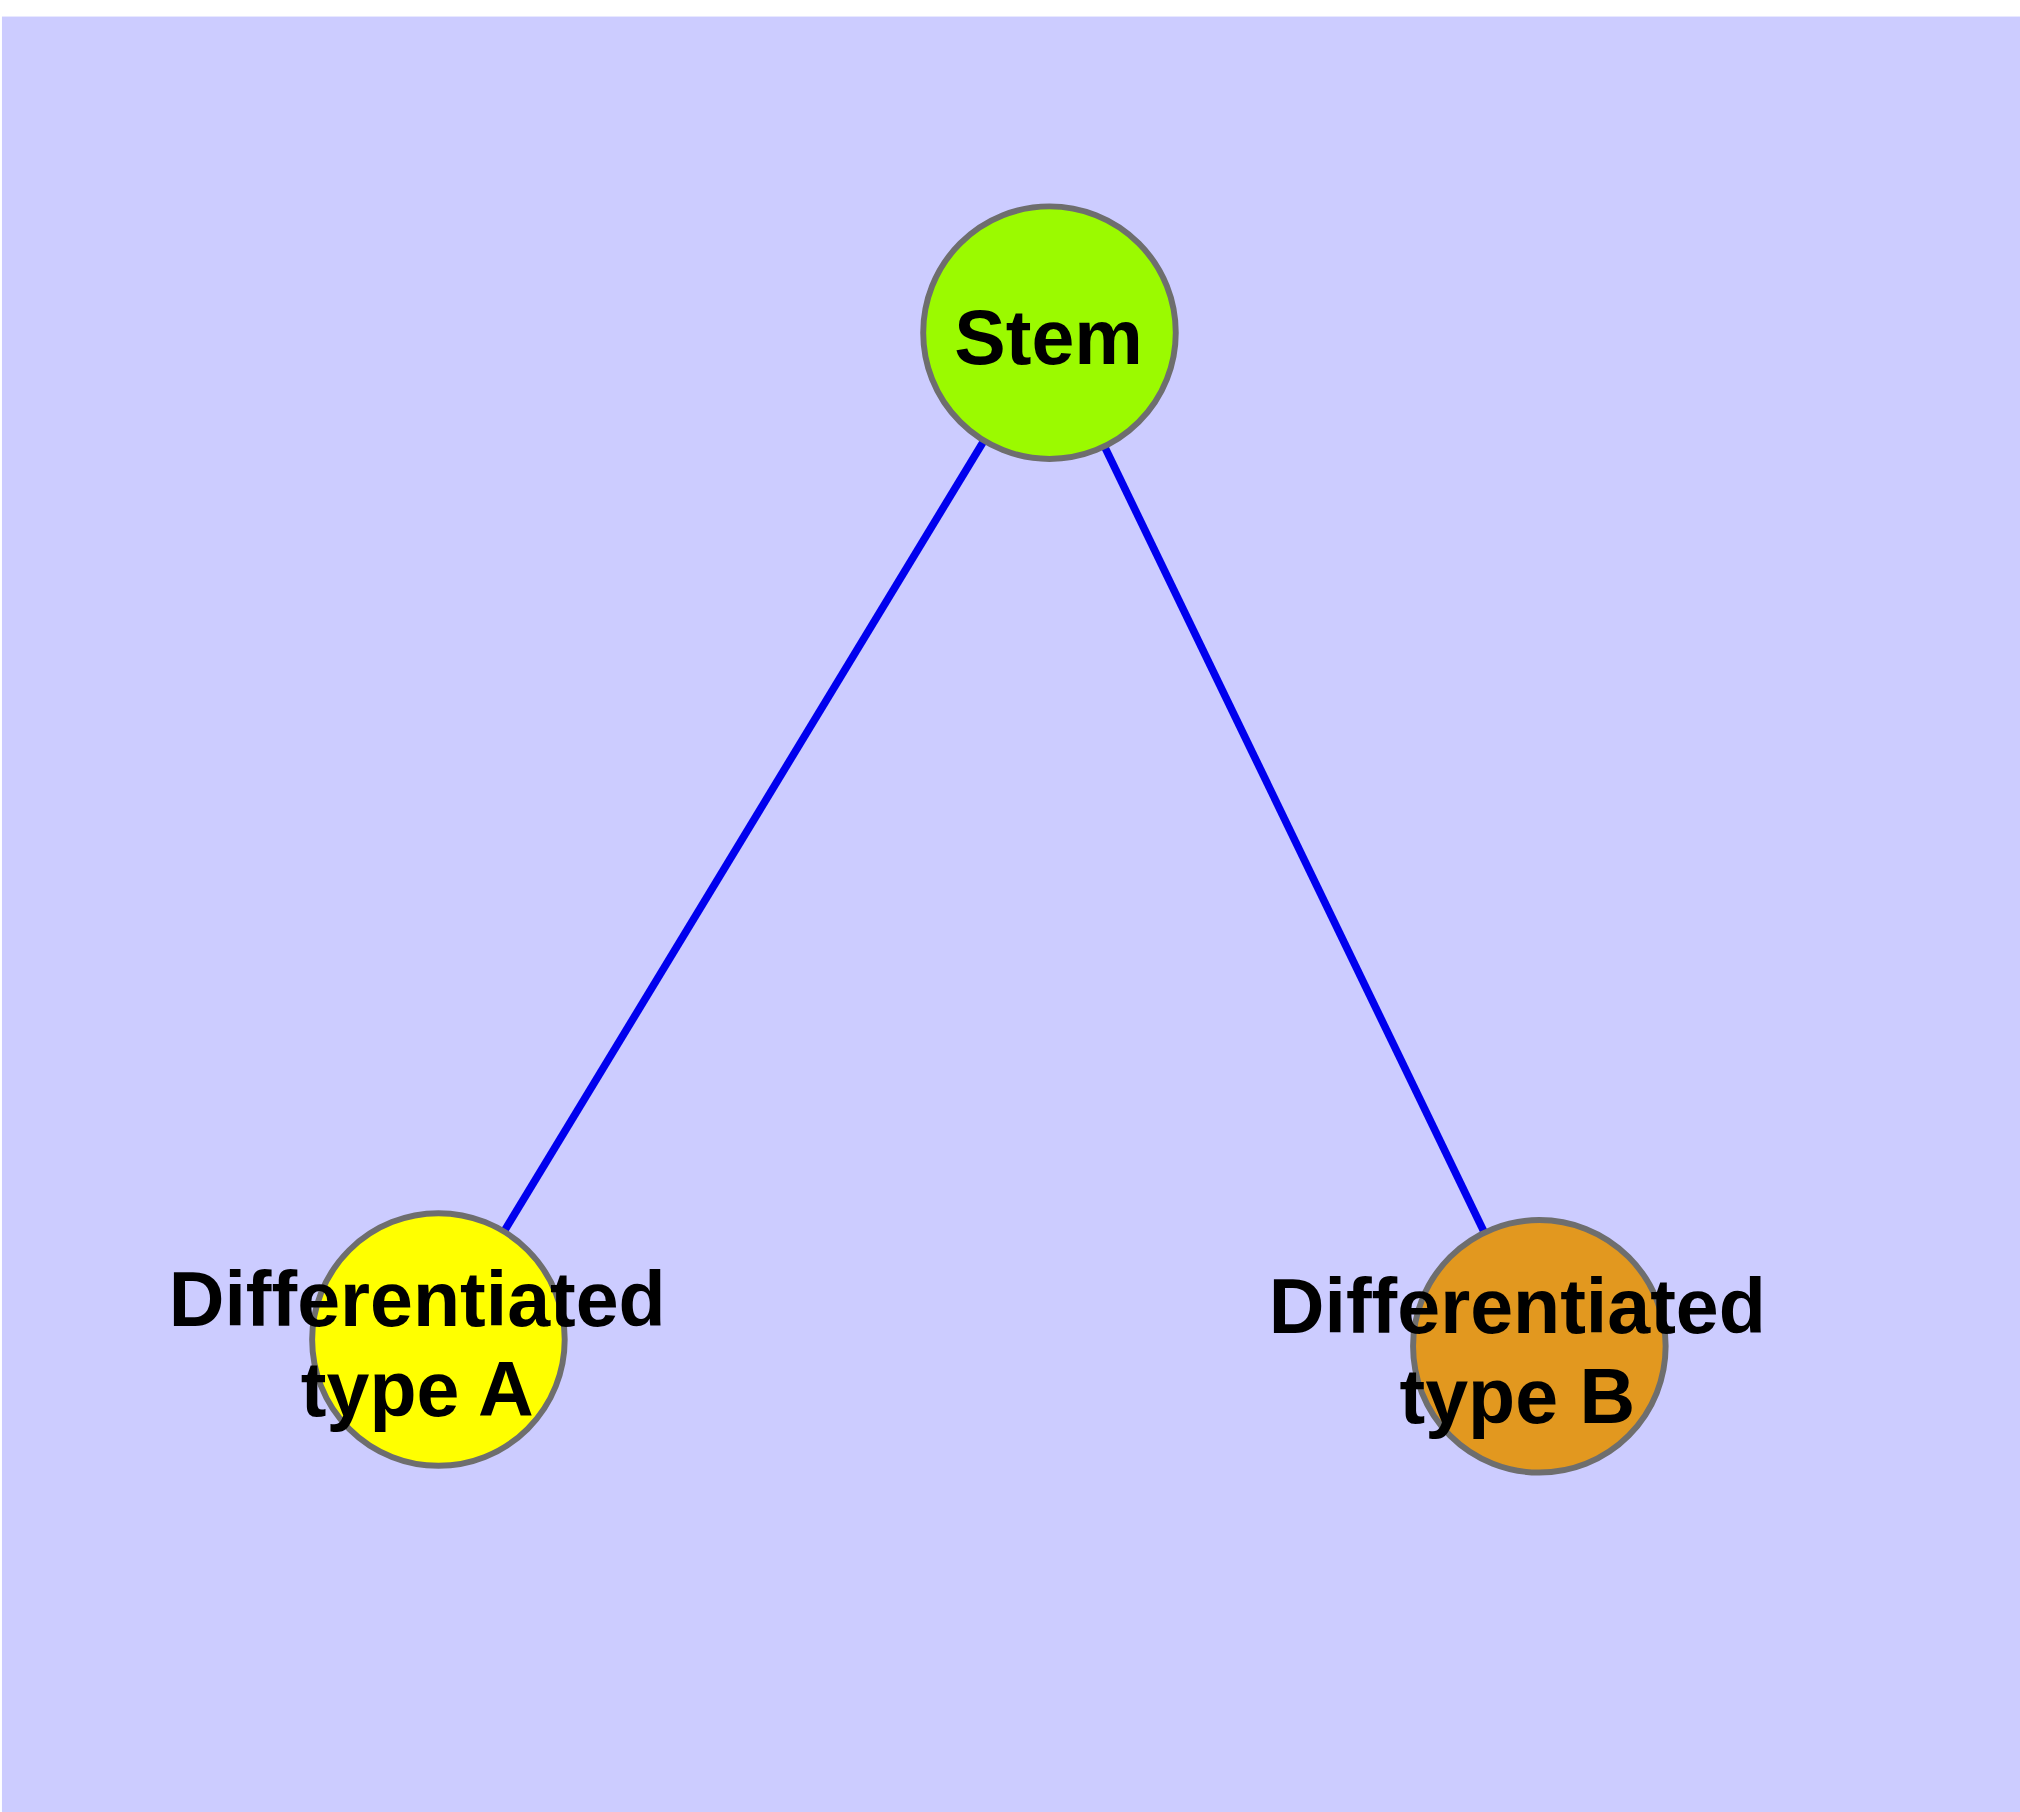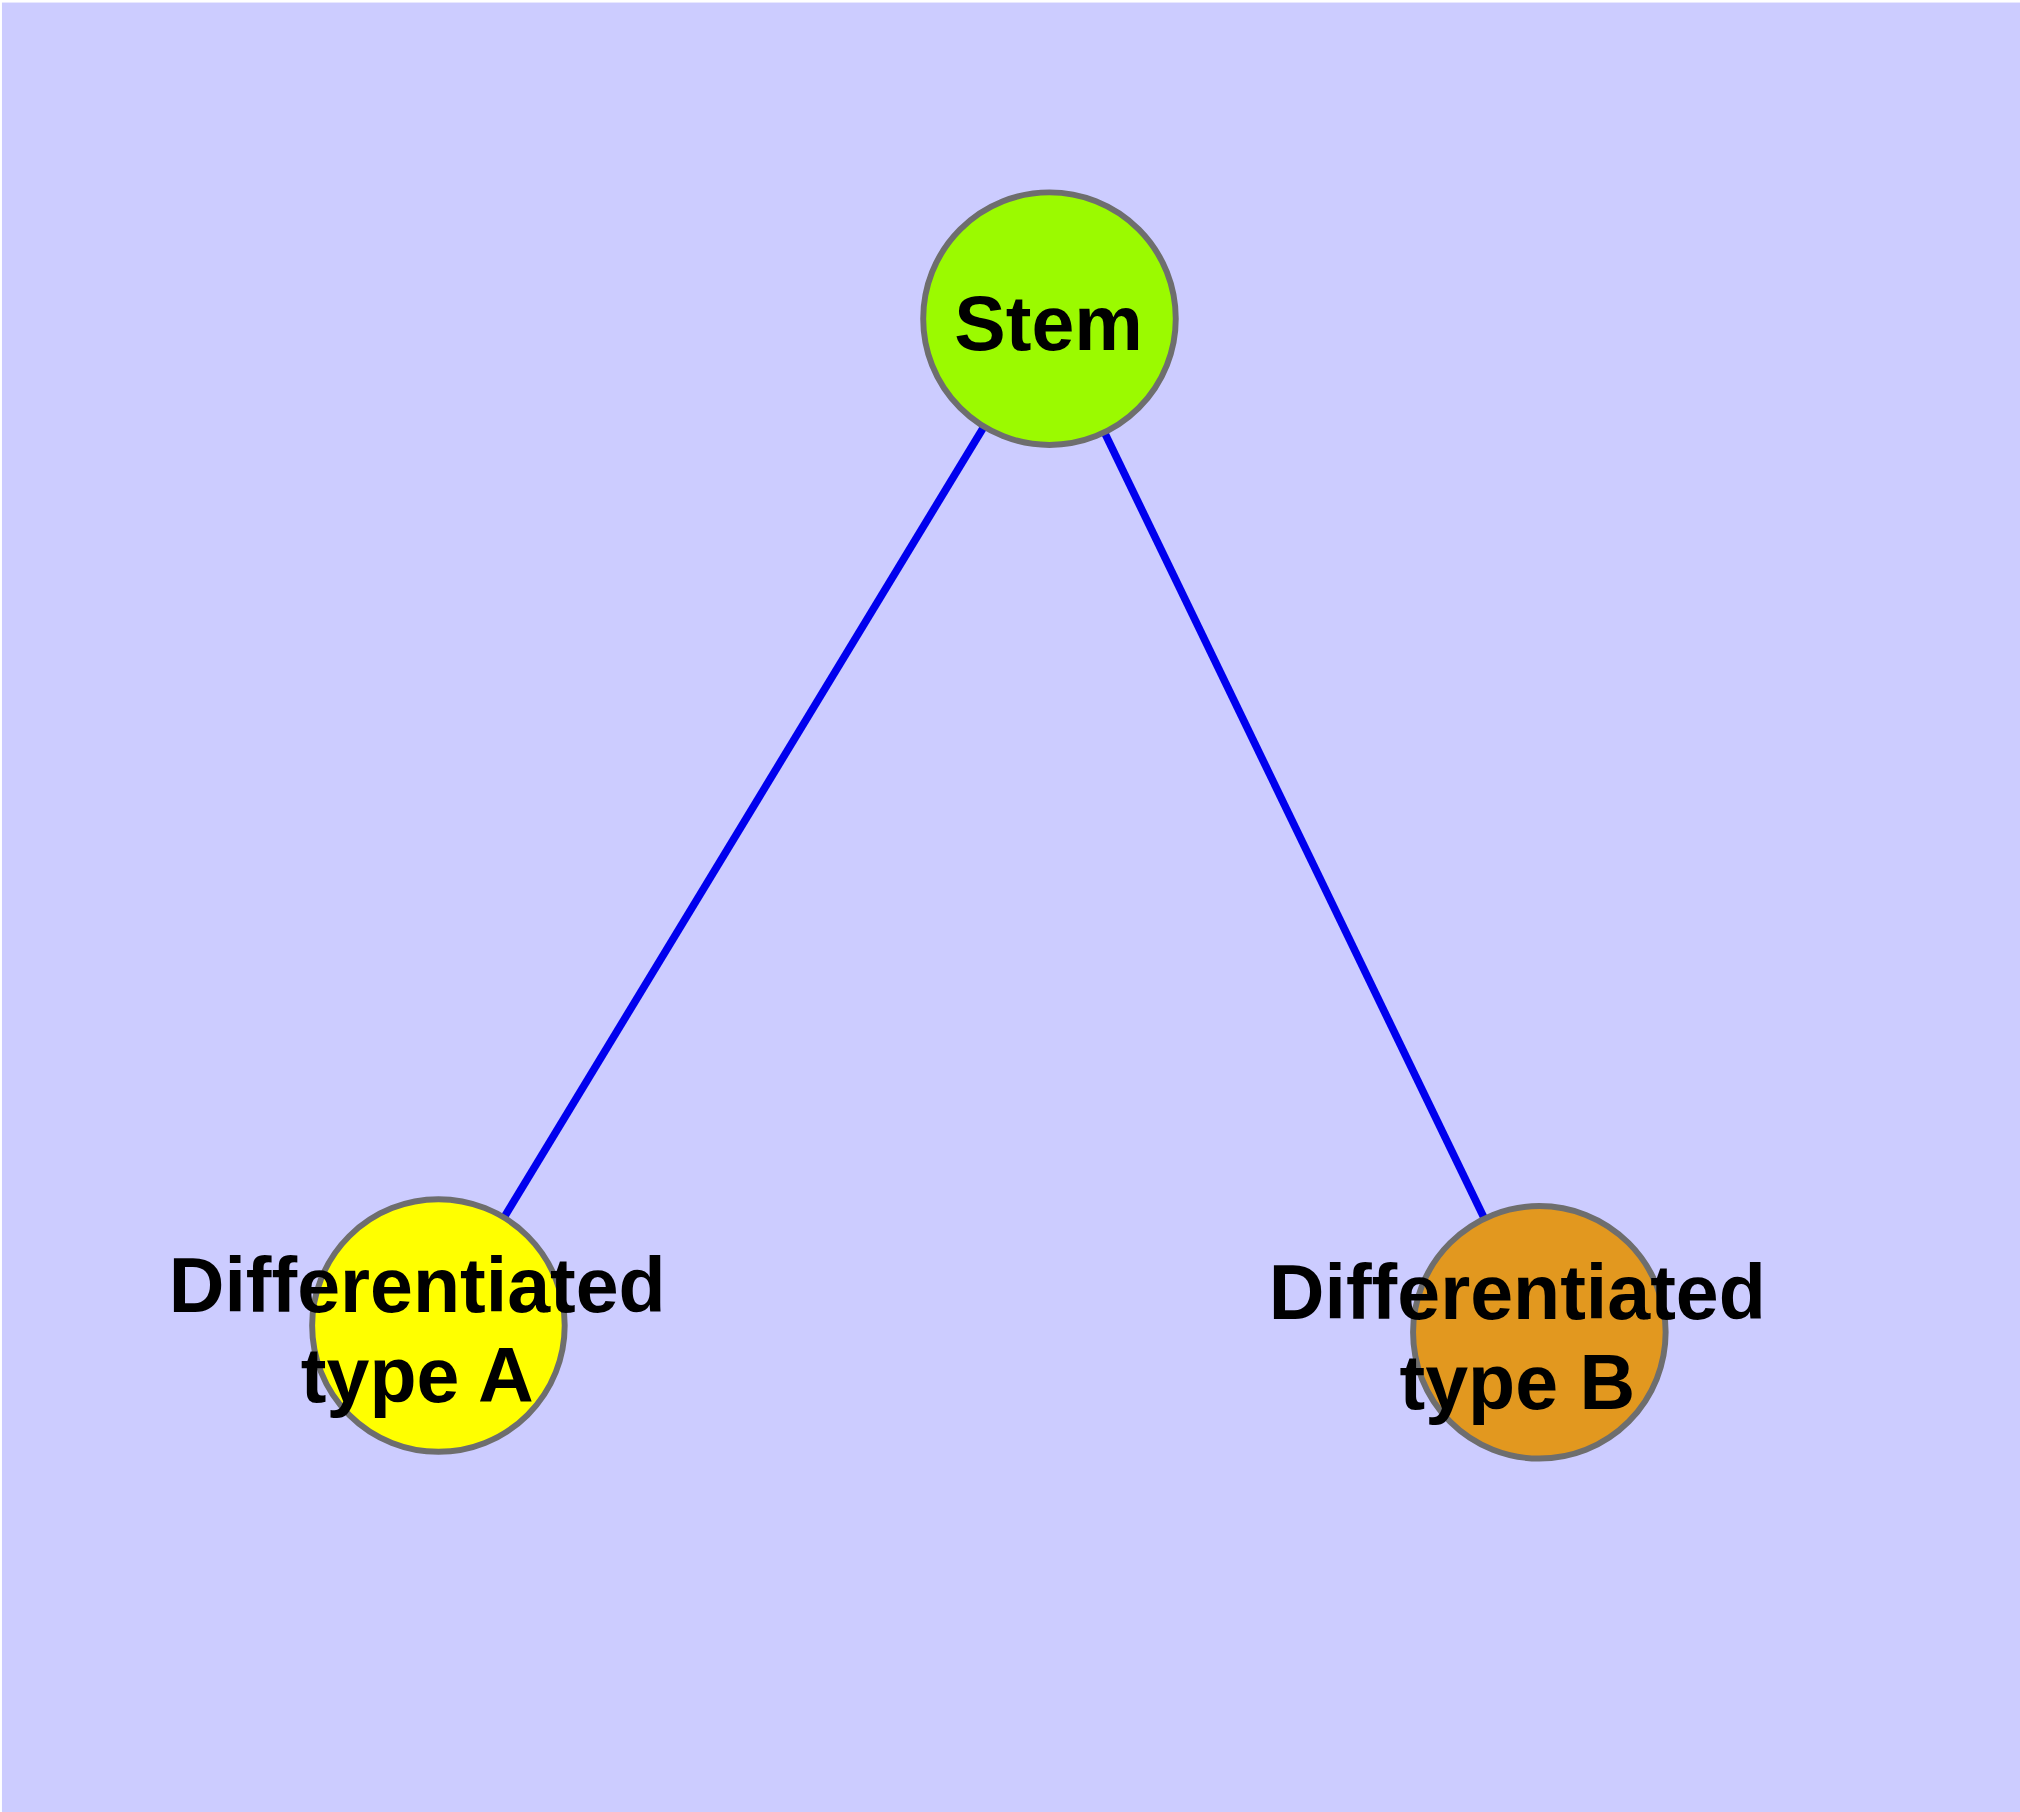--- a/index.html
+++ b/index.html
@@ -8,20 +8,21 @@
     background: #ffffff;
     width: 2021px;
     height: 1812px;
     overflow: hidden;
     font-family: "Liberation Sans", sans-serif;
   }
   .stage {
     position: relative;
     width: 2021px;
     height: 1560px;
+    margin-top: 14px;
   }
   svg.graph {
     position: absolute;
     left: 0;
     top: 0;
     width: 2021px;
     height: 1812px;
     display: block;
   }
   .node-label {

